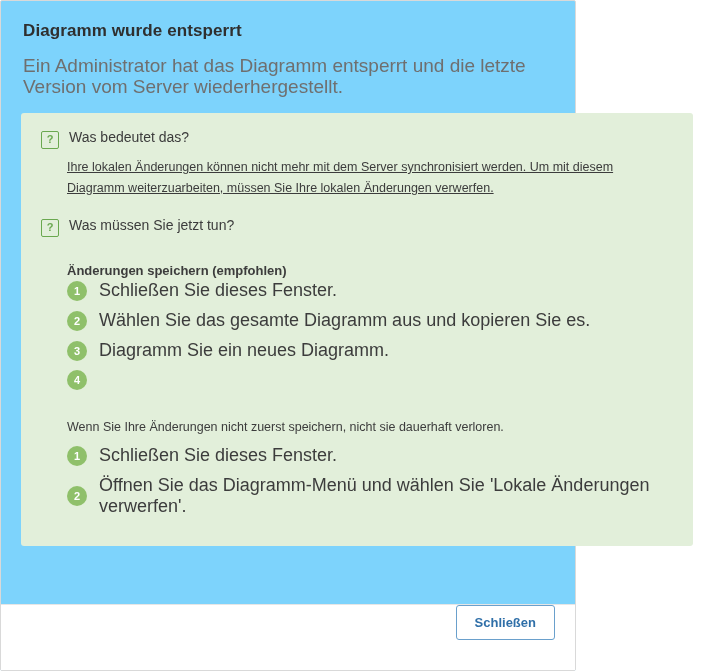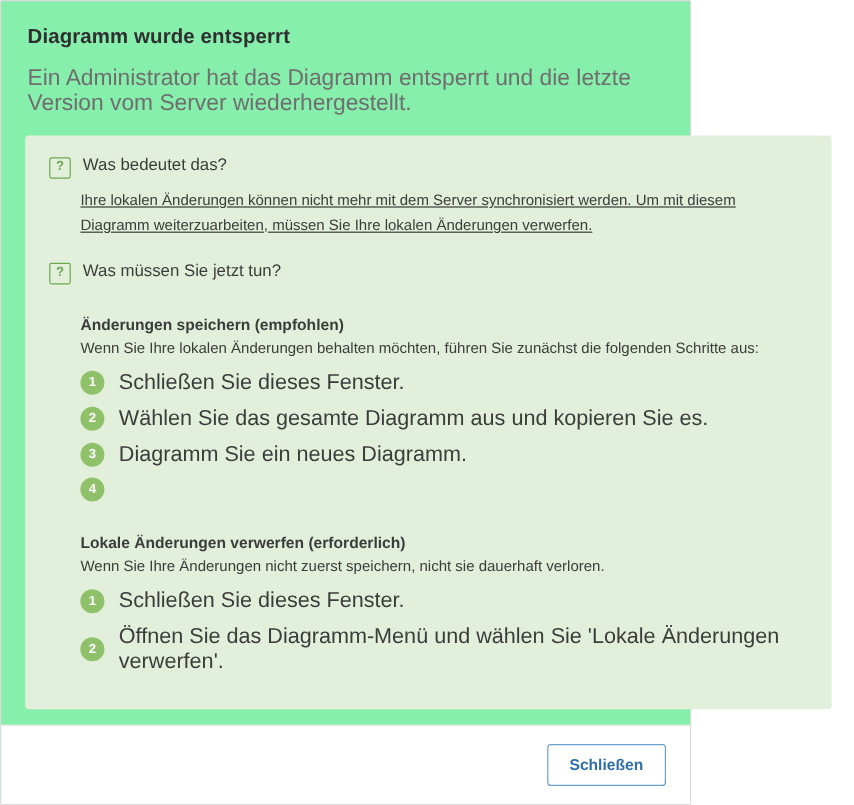--- a/index.html
+++ b/index.html
@@ -12,21 +12,21 @@
     height: 671px;
     font-family: "Liberation Sans", sans-serif;
     color: #333333;
     overflow: hidden;
   }
   .dialog {
     position: relative;
     width: 576px;
     height: 671px;
     box-sizing: border-box;
-    background: #86efac;
+    background: #7dd3fc;
     border: 1px solid #d9d9d9;
     border-radius: 2px;
     padding: 18px 20px 0 20px;
   }
   .dialog-title {
     font-size: 17px;
     font-weight: bold;
     color: #2f2f2f;
     margin: 2px 0 14px 2px;
     letter-spacing: 0.1px;
@@ -125,21 +125,21 @@
   }
   .footer {
     position: absolute;
     left: 0;
     right: 0;
     bottom: 0;
     height: 66px;
     border-top: 1px solid #e6e6e6;
     background: #ffffff;
     display: flex;
-    align-items: center;
+    align-items: flex-start;
     justify-content: flex-end;
     padding-right: 20px;
     box-sizing: border-box;
   }
   .close-button {
     font-family: "Liberation Sans", sans-serif;
     font-size: 13px;
     font-weight: bold;
     color: #2f6fa8;
     background: #ffffff;
@@ -170,42 +170,40 @@
     <div class="block-gap"></div>
 
     <div class="section-head">
       <span class="q-icon">?</span>
       <span class="section-title">Was müssen Sie jetzt tun?</span>
     </div>
 
     <div class="block-gap"></div>
 
     <div class="sub-title">Änderungen speichern (empfohlen)</div>
-    <div class="sub-text">Wenn Sie Ihre lokalen Änderungen behalten möchten, führen Sie zunächst die folgenden Schritte aus:</div>
     <ul class="steps">
       <li class="step">
         <span class="step-num">1</span>
         <span class="step-text">Schließen Sie dieses Fenster.</span>
       </li>
       <li class="step">
         <span class="step-num">2</span>
         <span class="step-text">Wählen Sie das gesamte Diagramm aus und kopieren Sie es.</span>
       </li>
       <li class="step">
         <span class="step-num">3</span>
         <span class="step-text">Diagramm Sie ein neues Diagramm.</span>
       </li>
       <li class="step">
         <span class="step-num">4</span>
       </li>
     </ul>
 
     <div class="block-gap"></div>
 
-    <div class="sub-title">Lokale Änderungen verwerfen (erforderlich)</div>
     <div class="sub-text">Wenn Sie Ihre Änderungen nicht zuerst speichern, nicht sie dauerhaft verloren.</div>
     <ul class="steps">
       <li class="step">
         <span class="step-num">1</span>
         <span class="step-text">Schließen Sie dieses Fenster.</span>
       </li>
       <li class="step">
         <span class="step-num">2</span>
         <span class="step-text">Öffnen Sie das Diagramm-Menü und wählen Sie 'Lokale Änderungen verwerfen'.</span>
       </li>

